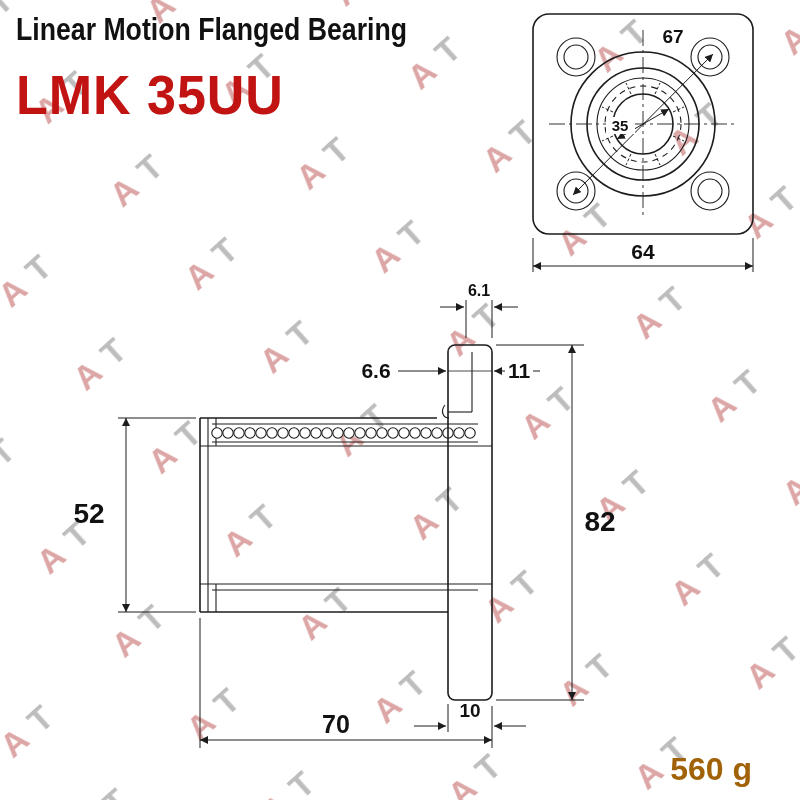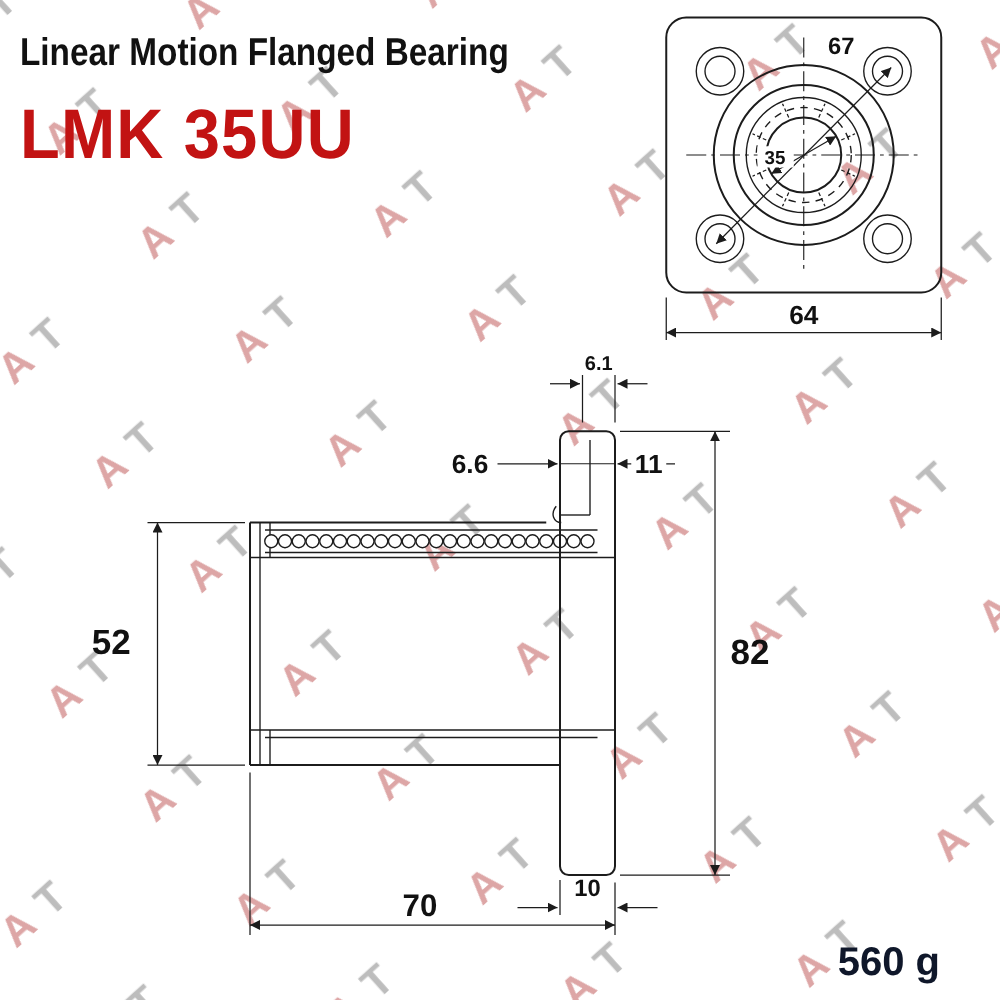--- a/index.html
+++ b/index.html
@@ -1,23 +1,23 @@
 <!DOCTYPE html>
 <html><head>
 <meta charset="utf-8">
 <style>
   html,body{margin:0;padding:0;width:800px;height:800px;background:#ffffff;overflow:hidden;
     font-family:"Liberation Sans",sans-serif;position:relative;}
   .wm{position:absolute;left:0;top:0;z-index:0;}
   .draw{position:absolute;left:0;top:0;z-index:1;}
-  .header{position:absolute;left:16px;top:24px;z-index:2;}
+  .header{position:absolute;left:16px;top:12px;z-index:2;}
   .title{font-size:31px;font-weight:700;color:#111;transform:scaleX(.86);transform-origin:left top;white-space:nowrap;}
   .model{margin-top:14px;font-size:56px;font-weight:700;color:#c21313;transform:scaleX(.93);
     transform-origin:left top;letter-spacing:1px;white-space:nowrap;}
-  .weight{position:absolute;right:48px;bottom:12px;font-size:32px;font-weight:700;color:#0f172a;z-index:2;}
+  .weight{position:absolute;right:48px;bottom:12px;font-size:32px;font-weight:700;color:#a16207;z-index:2;}
   .draw text{fill:#111;stroke:none;font-weight:700;font-family:"Liberation Sans",sans-serif;}
   .draw .bg{fill:#fff;stroke:none;}
   .outline{stroke:#1c1c1c;fill:none;stroke-width:1.6;}
   .thin{stroke:#1c1c1c;fill:none;stroke-width:1.1;}
   .dim{stroke:#1c1c1c;fill:none;stroke-width:1;}
   .ball{stroke:#1c1c1c;fill:#fff;stroke-width:1.1;}
 </style>
 </head>
 <body>
 

